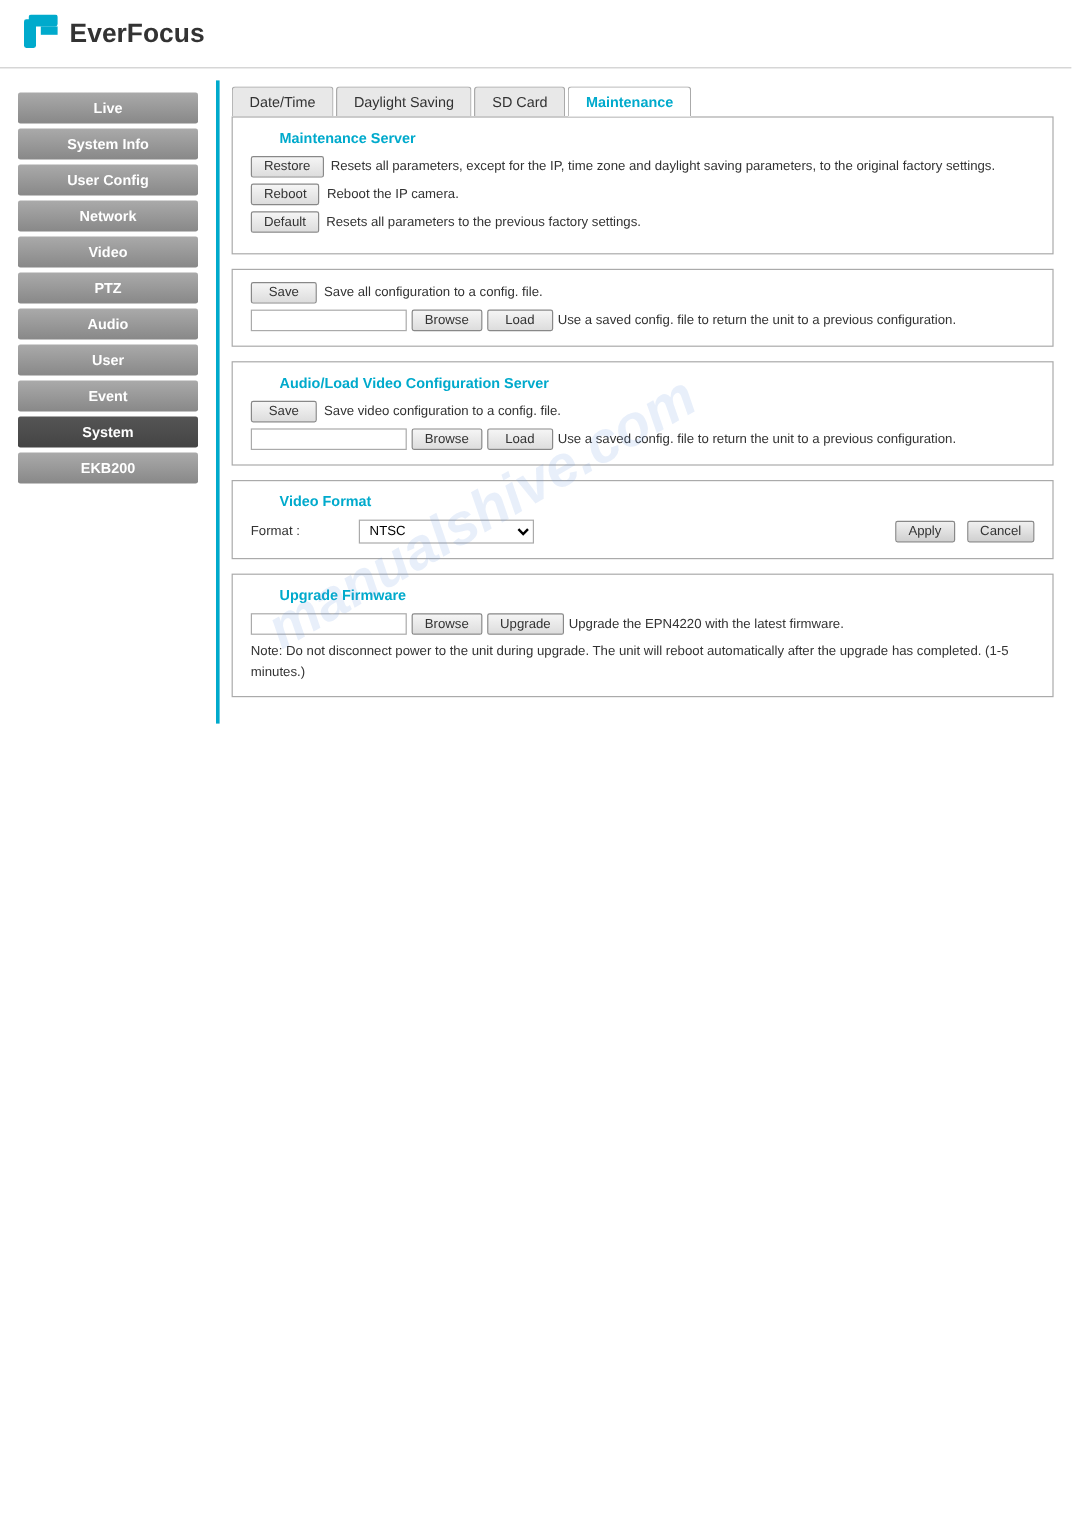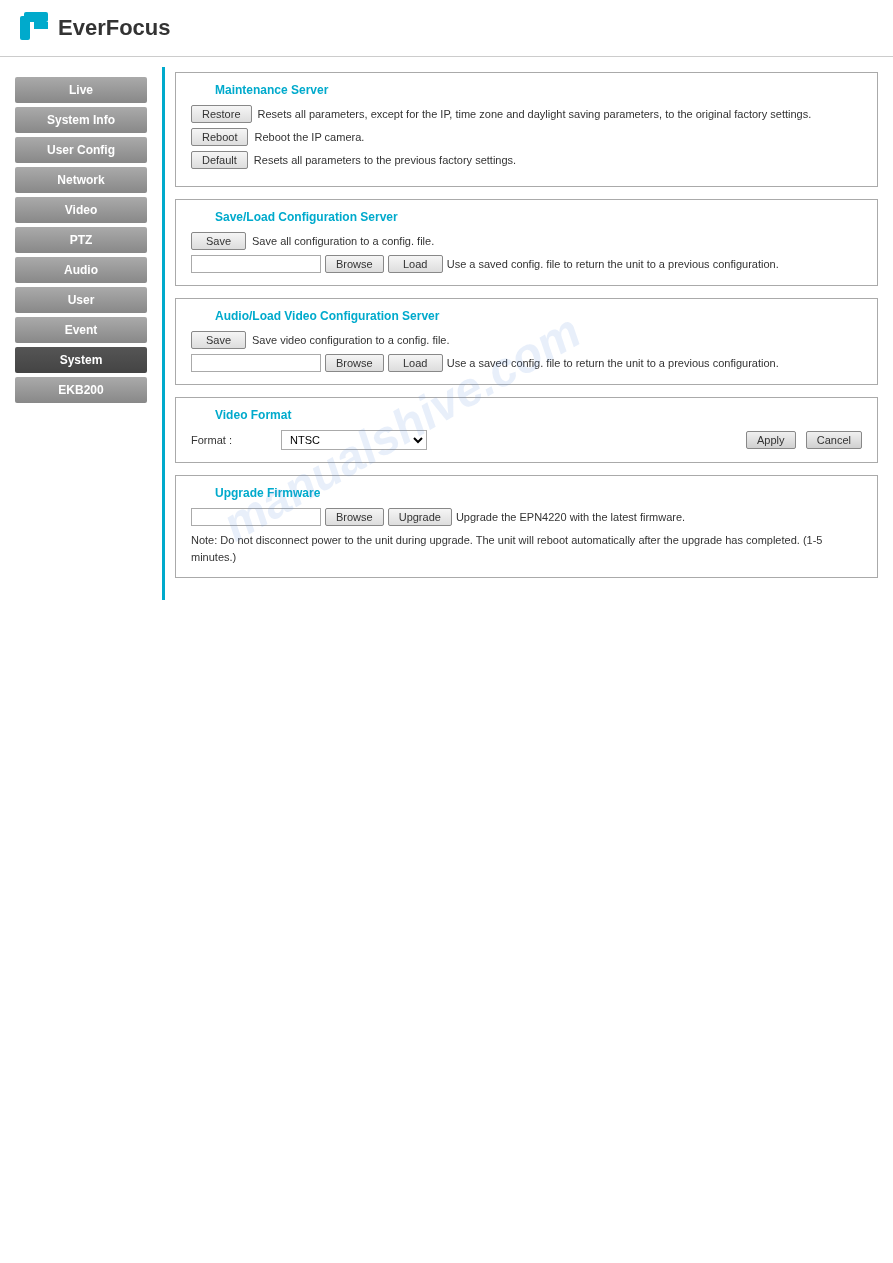--- a/index.html
+++ b/index.html
@@ -29,21 +29,21 @@
     }
 
     
     .main-layout {
       display: flex;
       padding: 10px 0;
     }
 
     
     .sidebar {
-      width: 162px;
+      width: 180px;
       padding: 10px 15px;
       flex-shrink: 0;
     }
     .sidebar-item {
       display: block;
       width: 100%;
       padding: 6px 10px;
       margin-bottom: 4px;
       background: linear-gradient(to bottom, #aaa, #888);
       color: #fff;
@@ -223,39 +223,44 @@
     <button class="sidebar-item">PTZ</button>
     <button class="sidebar-item">Audio</button>
     <button class="sidebar-item">User</button>
     <button class="sidebar-item">Event</button>
     <button class="sidebar-item active">System</button>
     <button class="sidebar-item">EKB200</button>
   </div>
 
   <div class="content">
 
+    <div class="tabs">
+      <div class="tab">Date/Time</div>
+      <div class="tab">Daylight Saving</div>
+      <div class="tab">SD Card</div>
+      <div class="tab active">Maintenance</div>
+    </div>
 
     <div class="section-container">
       <div class="section-title">Maintenance Server</div>
       <div class="row">
         <button class="btn">Restore</button>
         <span class="row-desc">Resets all parameters, except for the IP, time zone and daylight saving parameters, to the original factory settings.</span>
       </div>
       <div class="row">
         <button class="btn">Reboot</button>
         <span class="row-desc">Reboot the IP camera.</span>
       </div>
       <div class="row">
         <button class="btn">Default</button>
         <span class="row-desc">Resets all parameters to the previous factory settings.</span>
       </div>
     </div>
 
     <div class="section-container">
-      <div class="section-title">Save/Load Configuration Server</div>
       <div class="row">
         <button class="btn">Save</button>
         <span class="row-desc">Save all configuration to a config. file.</span>
       </div>
       <div class="browse-load-row">
         <input type="text" class="input-text" style="width: 130px;">
         <button class="btn">Browse</button>
         <button class="btn">Load</button>
         <span class="row-desc">Use a saved config. file to return the unit to a previous configuration.</span>
       </div>

